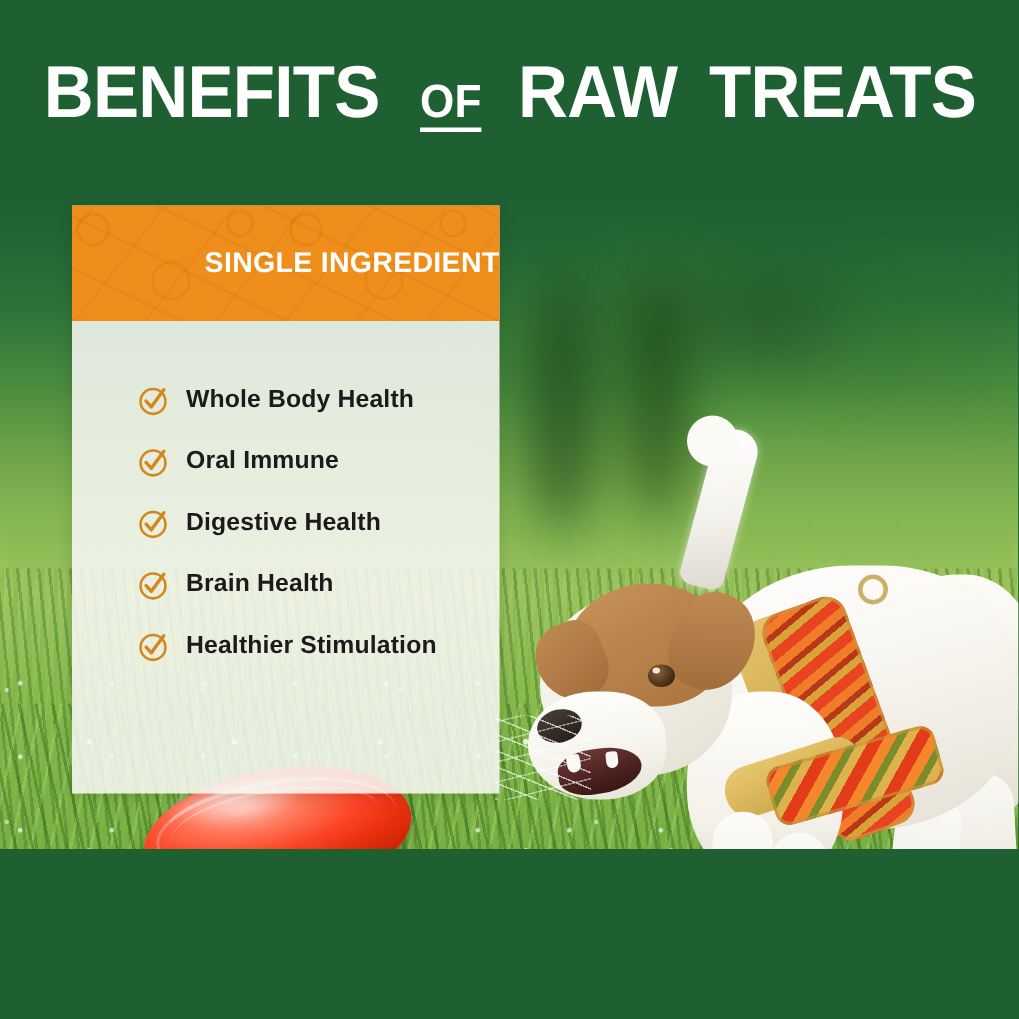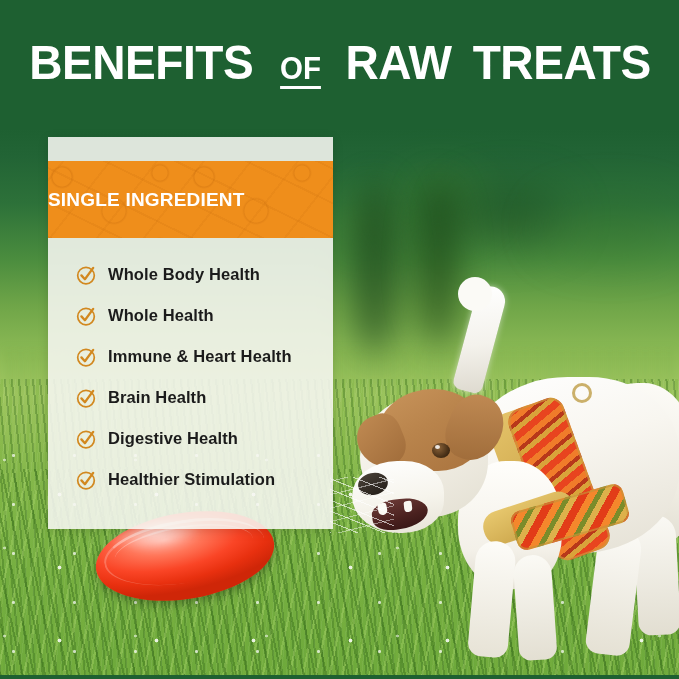--- a/index.html
+++ b/index.html
@@ -6,21 +6,21 @@
 
   html, body {
     width:679px; height:679px;
     overflow:hidden;
     font-family:"Liberation Sans", sans-serif;
     background:#1e6031;
   }
 
   #poster {
     position:relative;
-    width:679px; height:675px;
+    width:679px; height:566px;
     background:#1e6031;
     overflow:hidden;
   }
 
   
   .photo {
     position:absolute;
     left:0; top:0; width:679px; height:679px;
   }
 
@@ -355,22 +355,21 @@
     box-shadow:0 2px 10px rgba(0,0,0,.13);
   }
 
   .card-header {
     position:relative;
     height:77px;
     background:#ef8e1b;
     overflow:hidden;
     display:flex;
     align-items:center;
-    justify-content:flex-start;
-    margin-top:24px;
+    justify-content:flex-end;
   }
   
   .card-header-pattern {
     position:absolute; inset:0;
     background-image:
       radial-gradient(circle at 14px 16px, rgba(196,105,10,.0) 9px, rgba(196,105,10,.32) 10px, rgba(196,105,10,0) 12px),
       radial-gradient(circle at 66px 50px, rgba(196,105,10,.0) 11px, rgba(196,105,10,.28) 12px, rgba(196,105,10,0) 14px),
       radial-gradient(circle at 112px 12px, rgba(196,105,10,.0) 7px, rgba(196,105,10,.30) 8px, rgba(196,105,10,0) 10px),
       repeating-linear-gradient(26deg, rgba(196,105,10,.16) 0 2px, rgba(0,0,0,0) 2px 31px),
       repeating-linear-gradient(-52deg, rgba(196,105,10,.13) 0 2px, rgba(0,0,0,0) 2px 37px);
@@ -383,21 +382,21 @@
     font-weight:bold;
     font-size:19px;
     line-height:1.22;
     letter-spacing:.2px;
   }
   .card-header-text .hl { display:block; }
 
   .card-list {
     list-style:none;
     padding:16px 0 0 0;
-    margin:0;
+    margin:16px;
   }
   .card-list li {
     display:flex;
     align-items:center;
     height:41px;
     padding-left:27px;
   }
   .check-icon {
     flex:0 0 auto;
     width:22px; height:22px;
@@ -491,55 +490,46 @@
           </span>
           <span class="item-label">Whole Body Health</span>
         </li>
         <li>
           <span class="check-icon">
             <svg width="22" height="22" viewBox="0 0 22 22">
               <circle cx="11" cy="11.6" r="8.3" fill="none" stroke="#d2881f" stroke-width="1.7"></circle>
               <path d="M6.4 11.4 L9.9 15.2 L18.2 3.9" fill="none" stroke="#d2881f" stroke-width="2.3" stroke-linecap="round" stroke-linejoin="round"></path>
             </svg>
           </span>
-          <span class="item-label">Whole Health</span>
+          <span class="item-label">Oral Immune</span>
         </li>
         <li>
           <span class="check-icon">
             <svg width="22" height="22" viewBox="0 0 22 22">
               <circle cx="11" cy="11.6" r="8.3" fill="none" stroke="#d2881f" stroke-width="1.7"></circle>
               <path d="M6.4 11.4 L9.9 15.2 L18.2 3.9" fill="none" stroke="#d2881f" stroke-width="2.3" stroke-linecap="round" stroke-linejoin="round"></path>
             </svg>
           </span>
-          <span class="item-label">Immune &amp; Heart Health</span>
+          <span class="item-label">Digestive Health</span>
         </li>
         <li>
           <span class="check-icon">
             <svg width="22" height="22" viewBox="0 0 22 22">
               <circle cx="11" cy="11.6" r="8.3" fill="none" stroke="#d2881f" stroke-width="1.7"></circle>
               <path d="M6.4 11.4 L9.9 15.2 L18.2 3.9" fill="none" stroke="#d2881f" stroke-width="2.3" stroke-linecap="round" stroke-linejoin="round"></path>
             </svg>
           </span>
           <span class="item-label">Brain Health</span>
         </li>
         <li>
           <span class="check-icon">
             <svg width="22" height="22" viewBox="0 0 22 22">
               <circle cx="11" cy="11.6" r="8.3" fill="none" stroke="#d2881f" stroke-width="1.7"></circle>
               <path d="M6.4 11.4 L9.9 15.2 L18.2 3.9" fill="none" stroke="#d2881f" stroke-width="2.3" stroke-linecap="round" stroke-linejoin="round"></path>
             </svg>
           </span>
-          <span class="item-label">Digestive Health</span>
-        </li>
-        <li>
-          <span class="check-icon">
-            <svg width="22" height="22" viewBox="0 0 22 22">
-              <circle cx="11" cy="11.6" r="8.3" fill="none" stroke="#d2881f" stroke-width="1.7"></circle>
-              <path d="M6.4 11.4 L9.9 15.2 L18.2 3.9" fill="none" stroke="#d2881f" stroke-width="2.3" stroke-linecap="round" stroke-linejoin="round"></path>
-            </svg>
-          </span>
           <span class="item-label">Healthier Stimulation</span>
         </li>
       </ul>
 
   </div>
 
 </div>
 
 </body></html>

